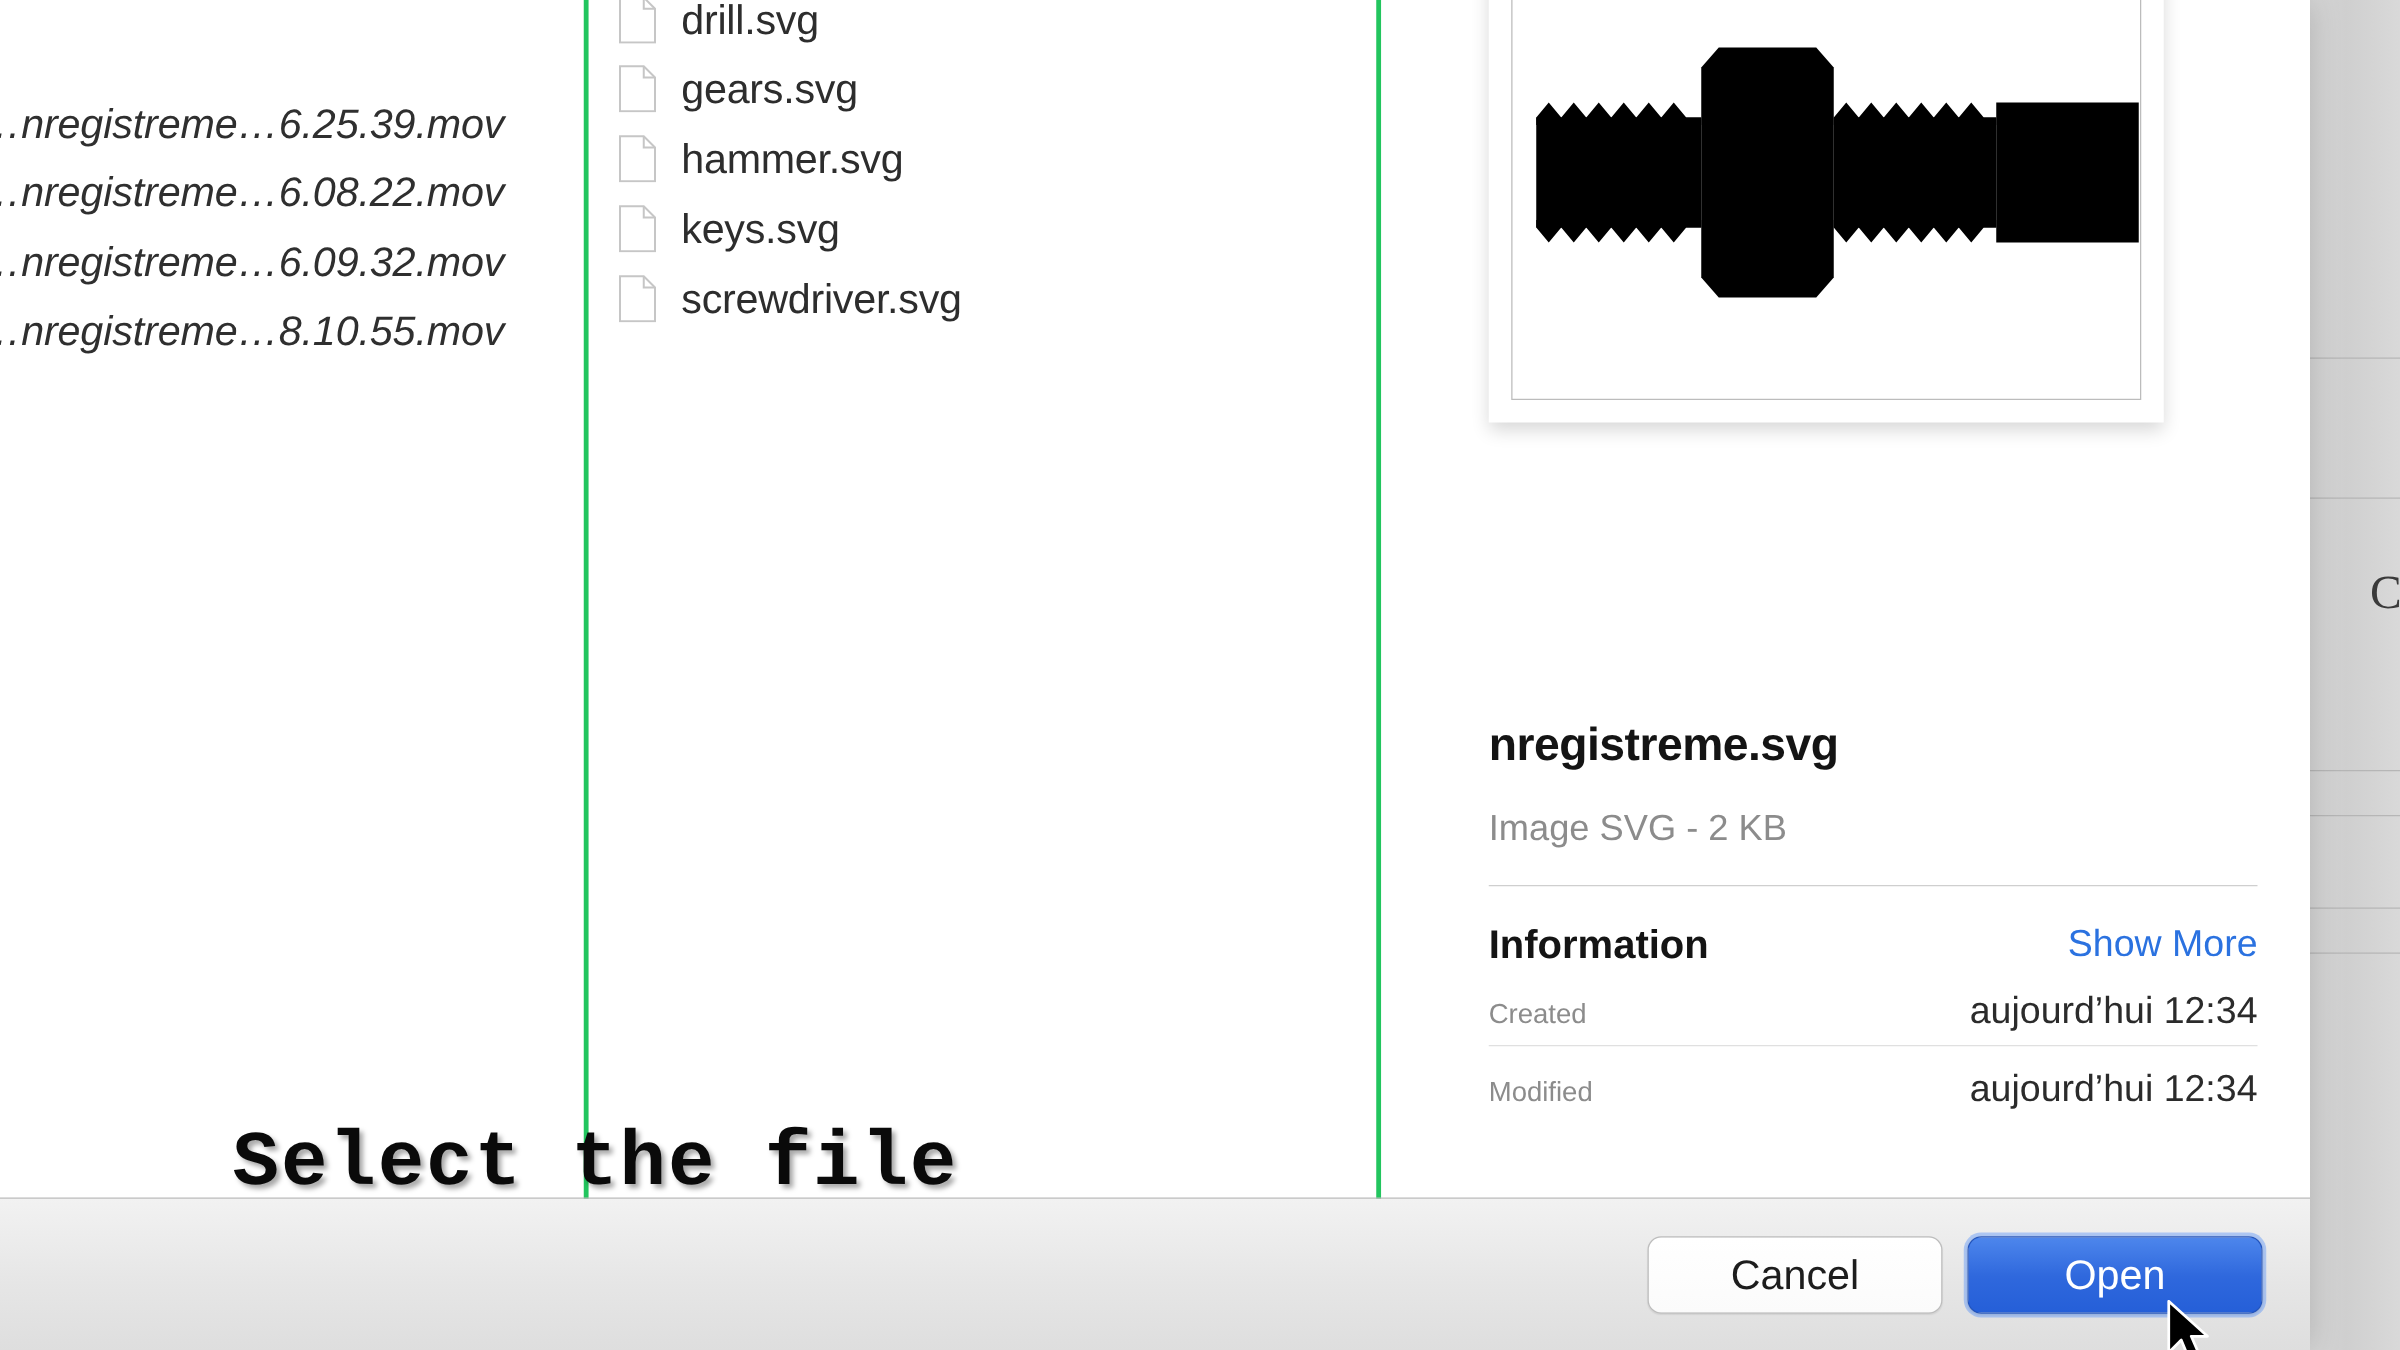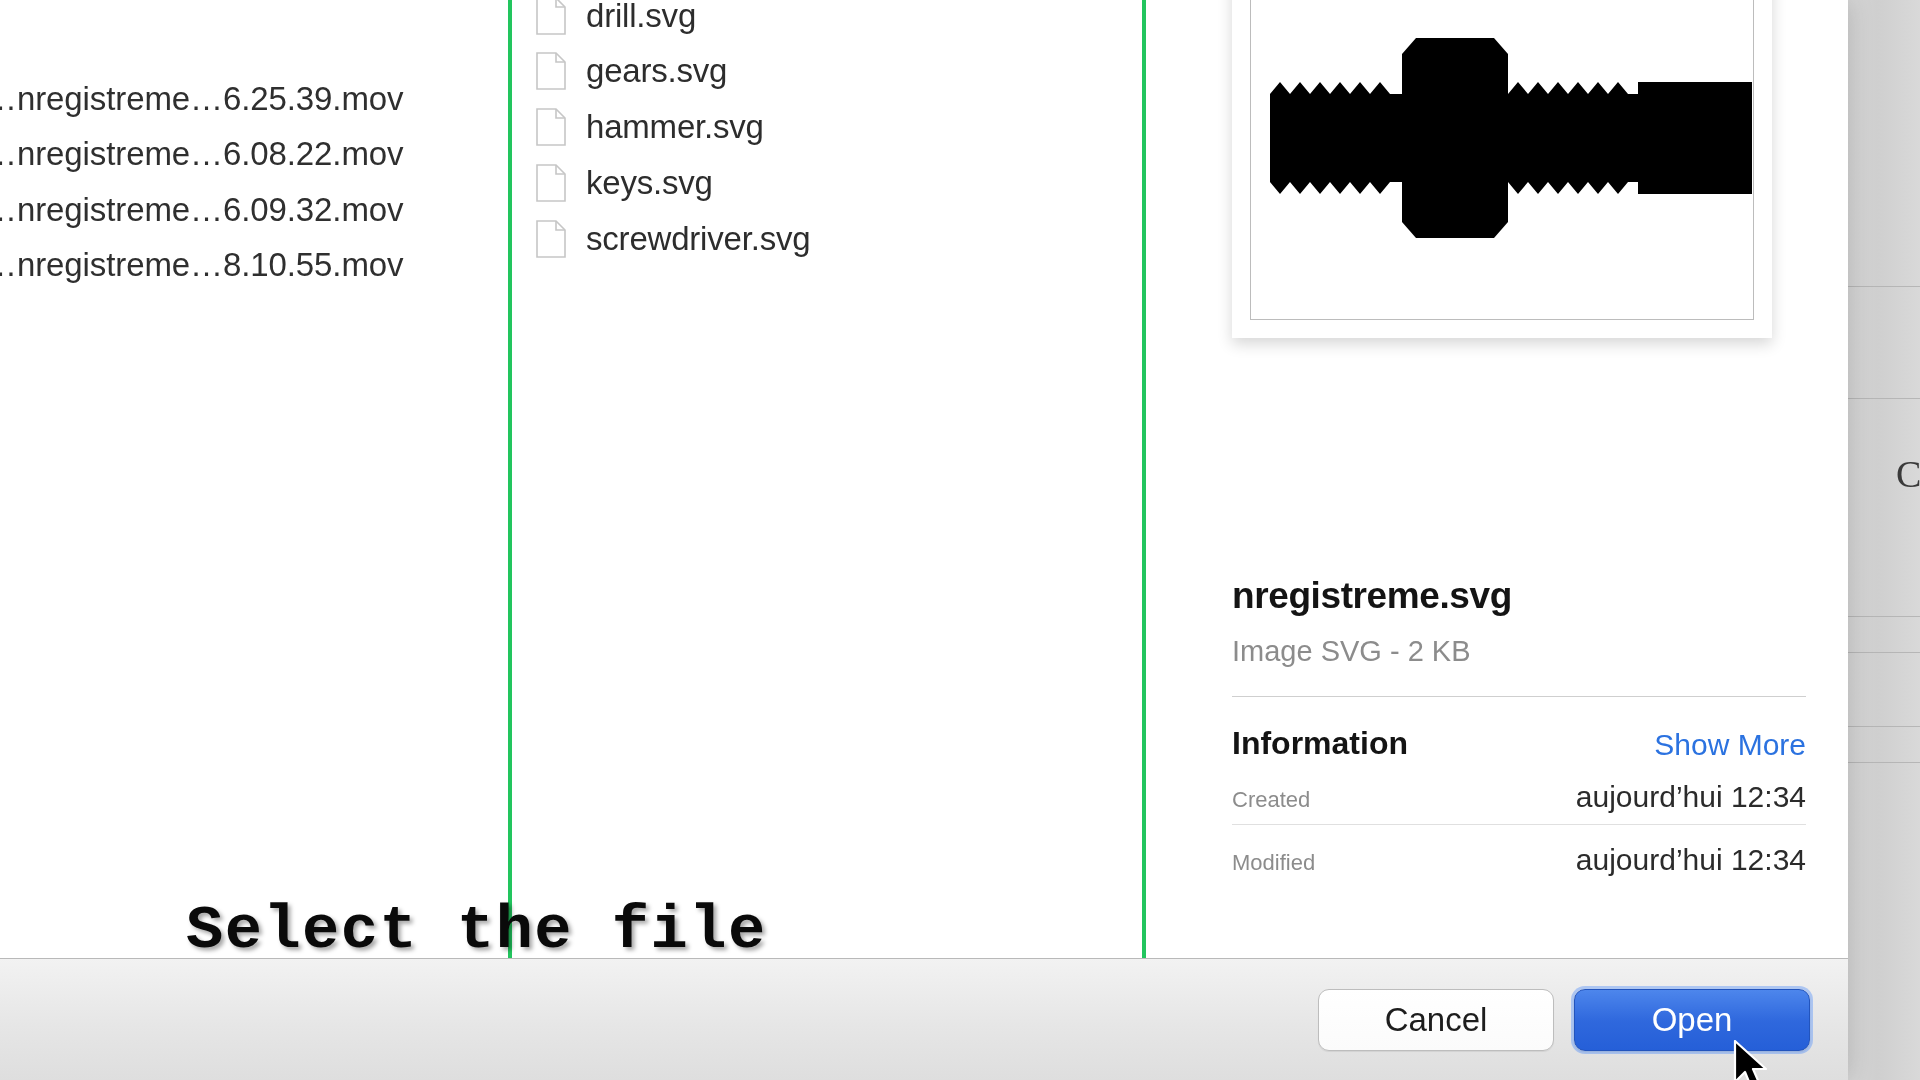--- a/index.html
+++ b/index.html
@@ -38,21 +38,21 @@
   
   #browser{
     position:absolute;left:0;top:0;right:0;height:983px;
     background:#ffffff;display:flex;
   }
   .column{
     position:relative;height:100%;background:#ffffff;
     border-right:4px solid #22c55e;
     box-sizing:border-box;overflow:hidden;
   }
-  #col-recents{width:512px;}
+  #col-recents{width:471px;font-style:italic;}
   #col-files{width:634px;}
   #col-preview{flex:1 1 auto;border-right:none;}
   .recent-row{
     position:absolute;left:-16px;
     font-size:33px;color:#2f2f2f;white-space:nowrap;
     letter-spacing:-.1px;
   }
 
   
   .file-row{
@@ -85,27 +85,27 @@
   #thumb-inner svg{display:block;}
 
   #meta{
     position:absolute;left:86px;top:575px;right:42px;
   }
   #meta-name{
     font-size:37px;font-weight:bold;color:#141414;letter-spacing:-.4px;
     white-space:nowrap;
   }
   #meta-kind{
-    margin-top:18px;font-size:29px;color:#8c8c8c;white-space:nowrap;
+    margin-top:30px;font-size:29px;color:#8c8c8c;white-space:nowrap;
   }
   #meta-divider{
     margin-top:28px;height:1px;background:#cfcfcf;
   }
   #info-head{
-    margin-top:28px;display:flex;align-items:flex-end;justify-content:space-between;
+    margin-top:28px;display:flex;align-items:center;justify-content:space-between;
   }
   #info-title{font-size:32px;font-weight:bold;color:#141414;}
   #info-showmore{font-size:30px;color:#2b72e0;cursor:pointer;white-space:nowrap;}
 
   .info-row{
     display:flex;align-items:baseline;justify-content:space-between;
     padding:18px 0 10px 0;
   }
   .info-row + .info-row{border-top:1px solid #e0e0e0;}
   .info-key{font-size:22px;color:#8c8c8c;}

